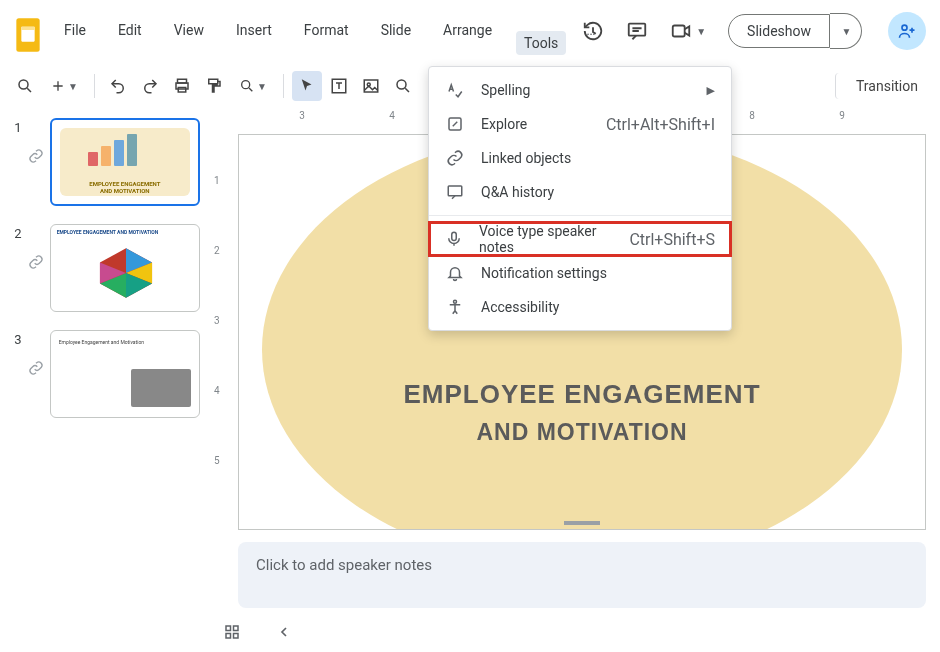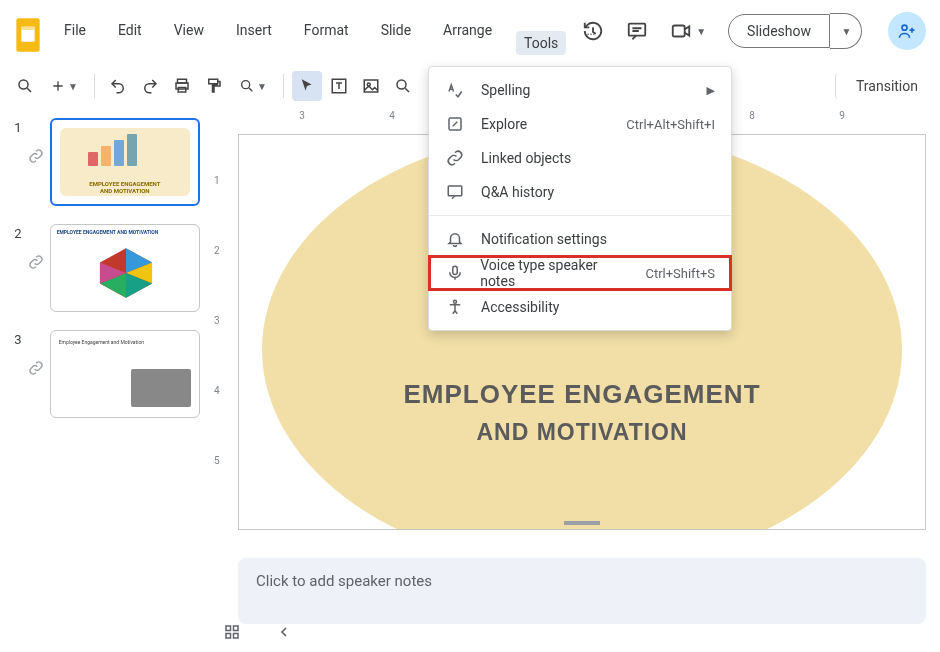--- a/index.html
+++ b/index.html
@@ -33,21 +33,21 @@
   .caret-small { font-size:10px; color:#5f6368; margin-left:2px;}
   .transition-btn { padding:5px 12px; border-radius:4px; font-size:14px; color:#444; margin-left:auto; border-left:1px solid #dadce0; padding-left:20px;}
 
   
   .dropdown {
     position:absolute; left:428px; top:66px; width:304px;
     background:#fff; border:1px solid #dadce0; border-radius:4px;
     box-shadow:0 4px 12px rgba(0,0,0,0.18); padding:6px 0; z-index:100;
   }
   .dd-item { display:flex; align-items:center; height:34px; padding:0 16px; gap:16px; color:#3c4043; cursor:pointer; position:relative; }
-  .dd-item .shortcut { margin-left:auto; color:#5f6368; font-size:13px; }
+  .dd-item .shortcut { margin-left:auto; color:#5f6368; font-size:16px; }
   .dd-item .sub-caret { margin-left:auto; color:#5f6368; font-size:11px; }
   .dd-icon { width:20px; display:flex; justify-content:center; color:#5f6368; }
   .dd-sep { height:1px; background:#e8eaed; margin:6px 0; }
   .dd-item.highlight-box { outline:3px solid #d93025; outline-offset:-2px; }
 
   
   .workspace { position:absolute; left:0; top:108px; right:0; bottom:0; display:flex; }
 
   .filmstrip { width:210px; padding:10px 10px 10px 8px; overflow:hidden; }
   .thumb-row { display:flex; align-items:flex-start; gap:6px; margin-bottom:18px; }
@@ -67,21 +67,21 @@
   .ruler-h .tick-label { top:2px; transform:translateX(-50%); }
   .ruler-v .tick-label { left:4px; transform:translateY(-50%); }
   .canvas-frame { position:absolute; left:28px; top:26px; right:14px; bottom:122px; border:1px solid #c4c7c5; background:#fff; overflow:hidden; }
   .canvas-inner { width:100%; height:100%; display:flex; align-items:center; justify-content:center; position:relative; background:#fff; }
   .big-oval { position:absolute; width:640px; height:440px; border-radius:50%; background:#f2dfa7; left:50%; top:50%; transform:translate(-50%,-46%);}
   .inner-white { position:absolute; width:140px; height:140px; border-radius:50%; background:#fff; left:54%; top:28%; transform:translate(-50%,-50%);}
   .canvas-title { position:absolute; top:62%; width:100%; text-align:center; font-weight:800; font-size:26px; letter-spacing:1px; color:#5b5b5b; font-family:Arial,sans-serif;}
   .canvas-sub { position:absolute; top:72%; width:100%; text-align:center; font-weight:800; font-size:23px; letter-spacing:1px; color:#5b5b5b; font-family:Arial,sans-serif;}
   .grip { position:absolute; bottom:4px; left:50%; transform:translateX(-50%); width:36px; height:4px; border-top:2px solid #9aa0a6; border-bottom:2px solid #9aa0a6;}
 
-  .speaker-notes { position:absolute; left:28px; right:14px; bottom:28px; height:66px;
+  .speaker-notes { position:absolute; left:28px; right:14px; bottom:44px; height:66px;
     background:#eef2f8; border-radius:8px; padding:14px 18px; color:#5f6368; font-size:15px; }
 
   .footer-bar { position:absolute; left:8px; bottom:6px; display:flex; align-items:center; gap:24px; }
   .footer-btn { width:28px; height:28px; display:flex; align-items:center; justify-content:center; color:#5f6368; border-radius:4px; }
 
   
   .mini1-bg { position:absolute; inset:8px 8px 8px 8px; background:#f7ebca; border-radius:6px;}
   .mini1-title { position:absolute; bottom:10px; left:0; right:0; text-align:center; font-size:6px; font-weight:700; color:#8a6d00;}
   .mini1-bars { position:absolute; top:14px; left:36px; display:flex; gap:3px; align-items:flex-end;}
   .mini1-bars div { width:10px; border-radius:1px;}
@@ -261,38 +261,38 @@
     <div class="dd-item">
       <span class="dd-icon">
         <svg width="18" height="18" viewBox="0 0 24 24" fill="none" stroke="#5f6368" stroke-width="2">
           <rect x="3" y="4" width="18" height="13" rx="1"></rect>
           <path d="M8 21l4-4"></path>
         </svg>
       </span>
       <span>Q&amp;A history</span>
     </div>
     <div class="dd-sep"></div>
+    <div class="dd-item highlight-box">
+      <span class="dd-icon">
+        <svg width="18" height="18" viewBox="0 0 24 24" fill="none" stroke="#5f6368" stroke-width="2">
+          <rect x="9" y="3" width="6" height="11" rx="3"></rect>
+          <path d="M5 11a7 7 0 0 0 14 0M12 18v3"></path>
+        </svg>
+      </span>
+      <span>Voice type speaker notes</span>
+      <span class="shortcut">Ctrl+Shift+S</span>
+    </div>
     <div class="dd-item">
       <span class="dd-icon">
         <svg width="18" height="18" viewBox="0 0 24 24" fill="none" stroke="#5f6368" stroke-width="2">
           <path d="M6 16V11a6 6 0 1 1 12 0v5l2 2H4z"></path>
           <path d="M10 20a2 2 0 0 0 4 0"></path>
         </svg>
       </span>
       <span>Notification settings</span>
-    </div>
-    <div class="dd-item highlight-box">
-      <span class="dd-icon">
-        <svg width="18" height="18" viewBox="0 0 24 24" fill="none" stroke="#5f6368" stroke-width="2">
-          <rect x="9" y="3" width="6" height="11" rx="3"></rect>
-          <path d="M5 11a7 7 0 0 0 14 0M12 18v3"></path>
-        </svg>
-      </span>
-      <span>Voice type speaker notes</span>
-      <span class="shortcut">Ctrl+Shift+S</span>
     </div>
     <div class="dd-item">
       <span class="dd-icon">
         <svg width="18" height="18" viewBox="0 0 24 24" fill="none" stroke="#5f6368" stroke-width="2">
           <circle cx="12" cy="5" r="2"></circle>
           <path d="M5 9h14M12 9v8M9 21l3-4 3 4"></path>
         </svg>
       </span>
       <span>Accessibility</span>
     </div>

